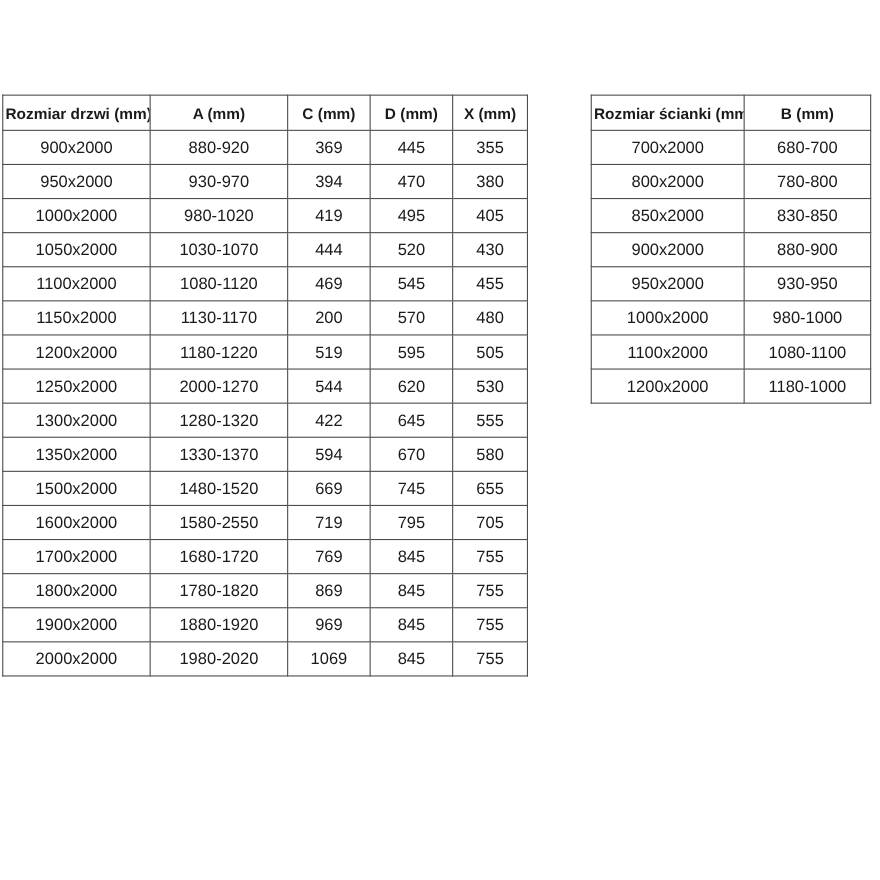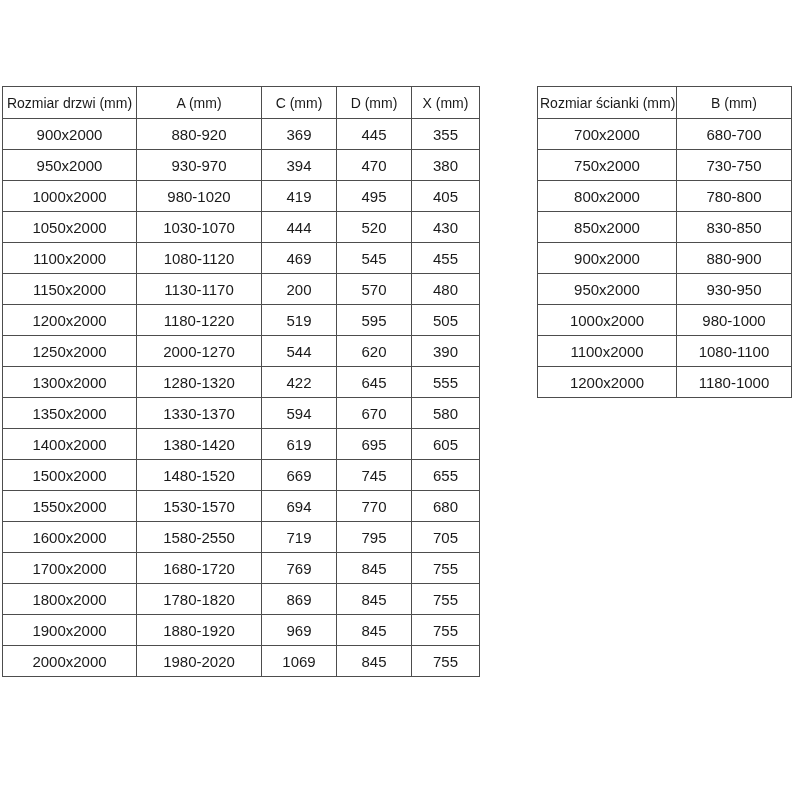--- a/index.html
+++ b/index.html
@@ -24,21 +24,21 @@
   table.spec th, table.spec td {
     border: 1px solid #4d4d4d;
     text-align: center;
     vertical-align: middle;
     padding: 0 2px;
     color: #1a1a1a;
     white-space: nowrap;
     overflow: hidden;
   }
   table.spec th {
-    font-weight: normal;
+    font-weight: bold;
     font-size: 14px;
     height: 31px;
   }
   table.spec td {
     font-weight: normal;
     font-size: 15px;
     height: 30px;
   }
   
   #doors-table {
@@ -130,56 +130,42 @@
           <td>1180-1220</td>
           <td>519</td>
           <td>595</td>
           <td>505</td>
         </tr>
         <tr>
           <td>1250x2000</td>
           <td>2000-1270</td>
           <td>544</td>
           <td>620</td>
-          <td>390</td>
+          <td>530</td>
         </tr>
         <tr>
           <td>1300x2000</td>
           <td>1280-1320</td>
           <td>422</td>
           <td>645</td>
           <td>555</td>
         </tr>
         <tr>
           <td>1350x2000</td>
           <td>1330-1370</td>
           <td>594</td>
           <td>670</td>
           <td>580</td>
         </tr>
         <tr>
-          <td>1400x2000</td>
-          <td>1380-1420</td>
-          <td>619</td>
-          <td>695</td>
-          <td>605</td>
-        </tr>
-        <tr>
           <td>1500x2000</td>
           <td>1480-1520</td>
           <td>669</td>
           <td>745</td>
           <td>655</td>
-        </tr>
-        <tr>
-          <td>1550x2000</td>
-          <td>1530-1570</td>
-          <td>694</td>
-          <td>770</td>
-          <td>680</td>
         </tr>
         <tr>
           <td>1600x2000</td>
           <td>1580-2550</td>
           <td>719</td>
           <td>795</td>
           <td>705</td>
         </tr>
         <tr>
           <td>1700x2000</td>
@@ -222,24 +208,20 @@
           <th>Rozmiar ścianki (mm)</th>
           <th>B (mm)</th>
         </tr>
     </thead>
     <tbody>
         <tr>
           <td>700x2000</td>
           <td>680-700</td>
         </tr>
         <tr>
-          <td>750x2000</td>
-          <td>730-750</td>
-        </tr>
-        <tr>
           <td>800x2000</td>
           <td>780-800</td>
         </tr>
         <tr>
           <td>850x2000</td>
           <td>830-850</td>
         </tr>
         <tr>
           <td>900x2000</td>
           <td>880-900</td>

